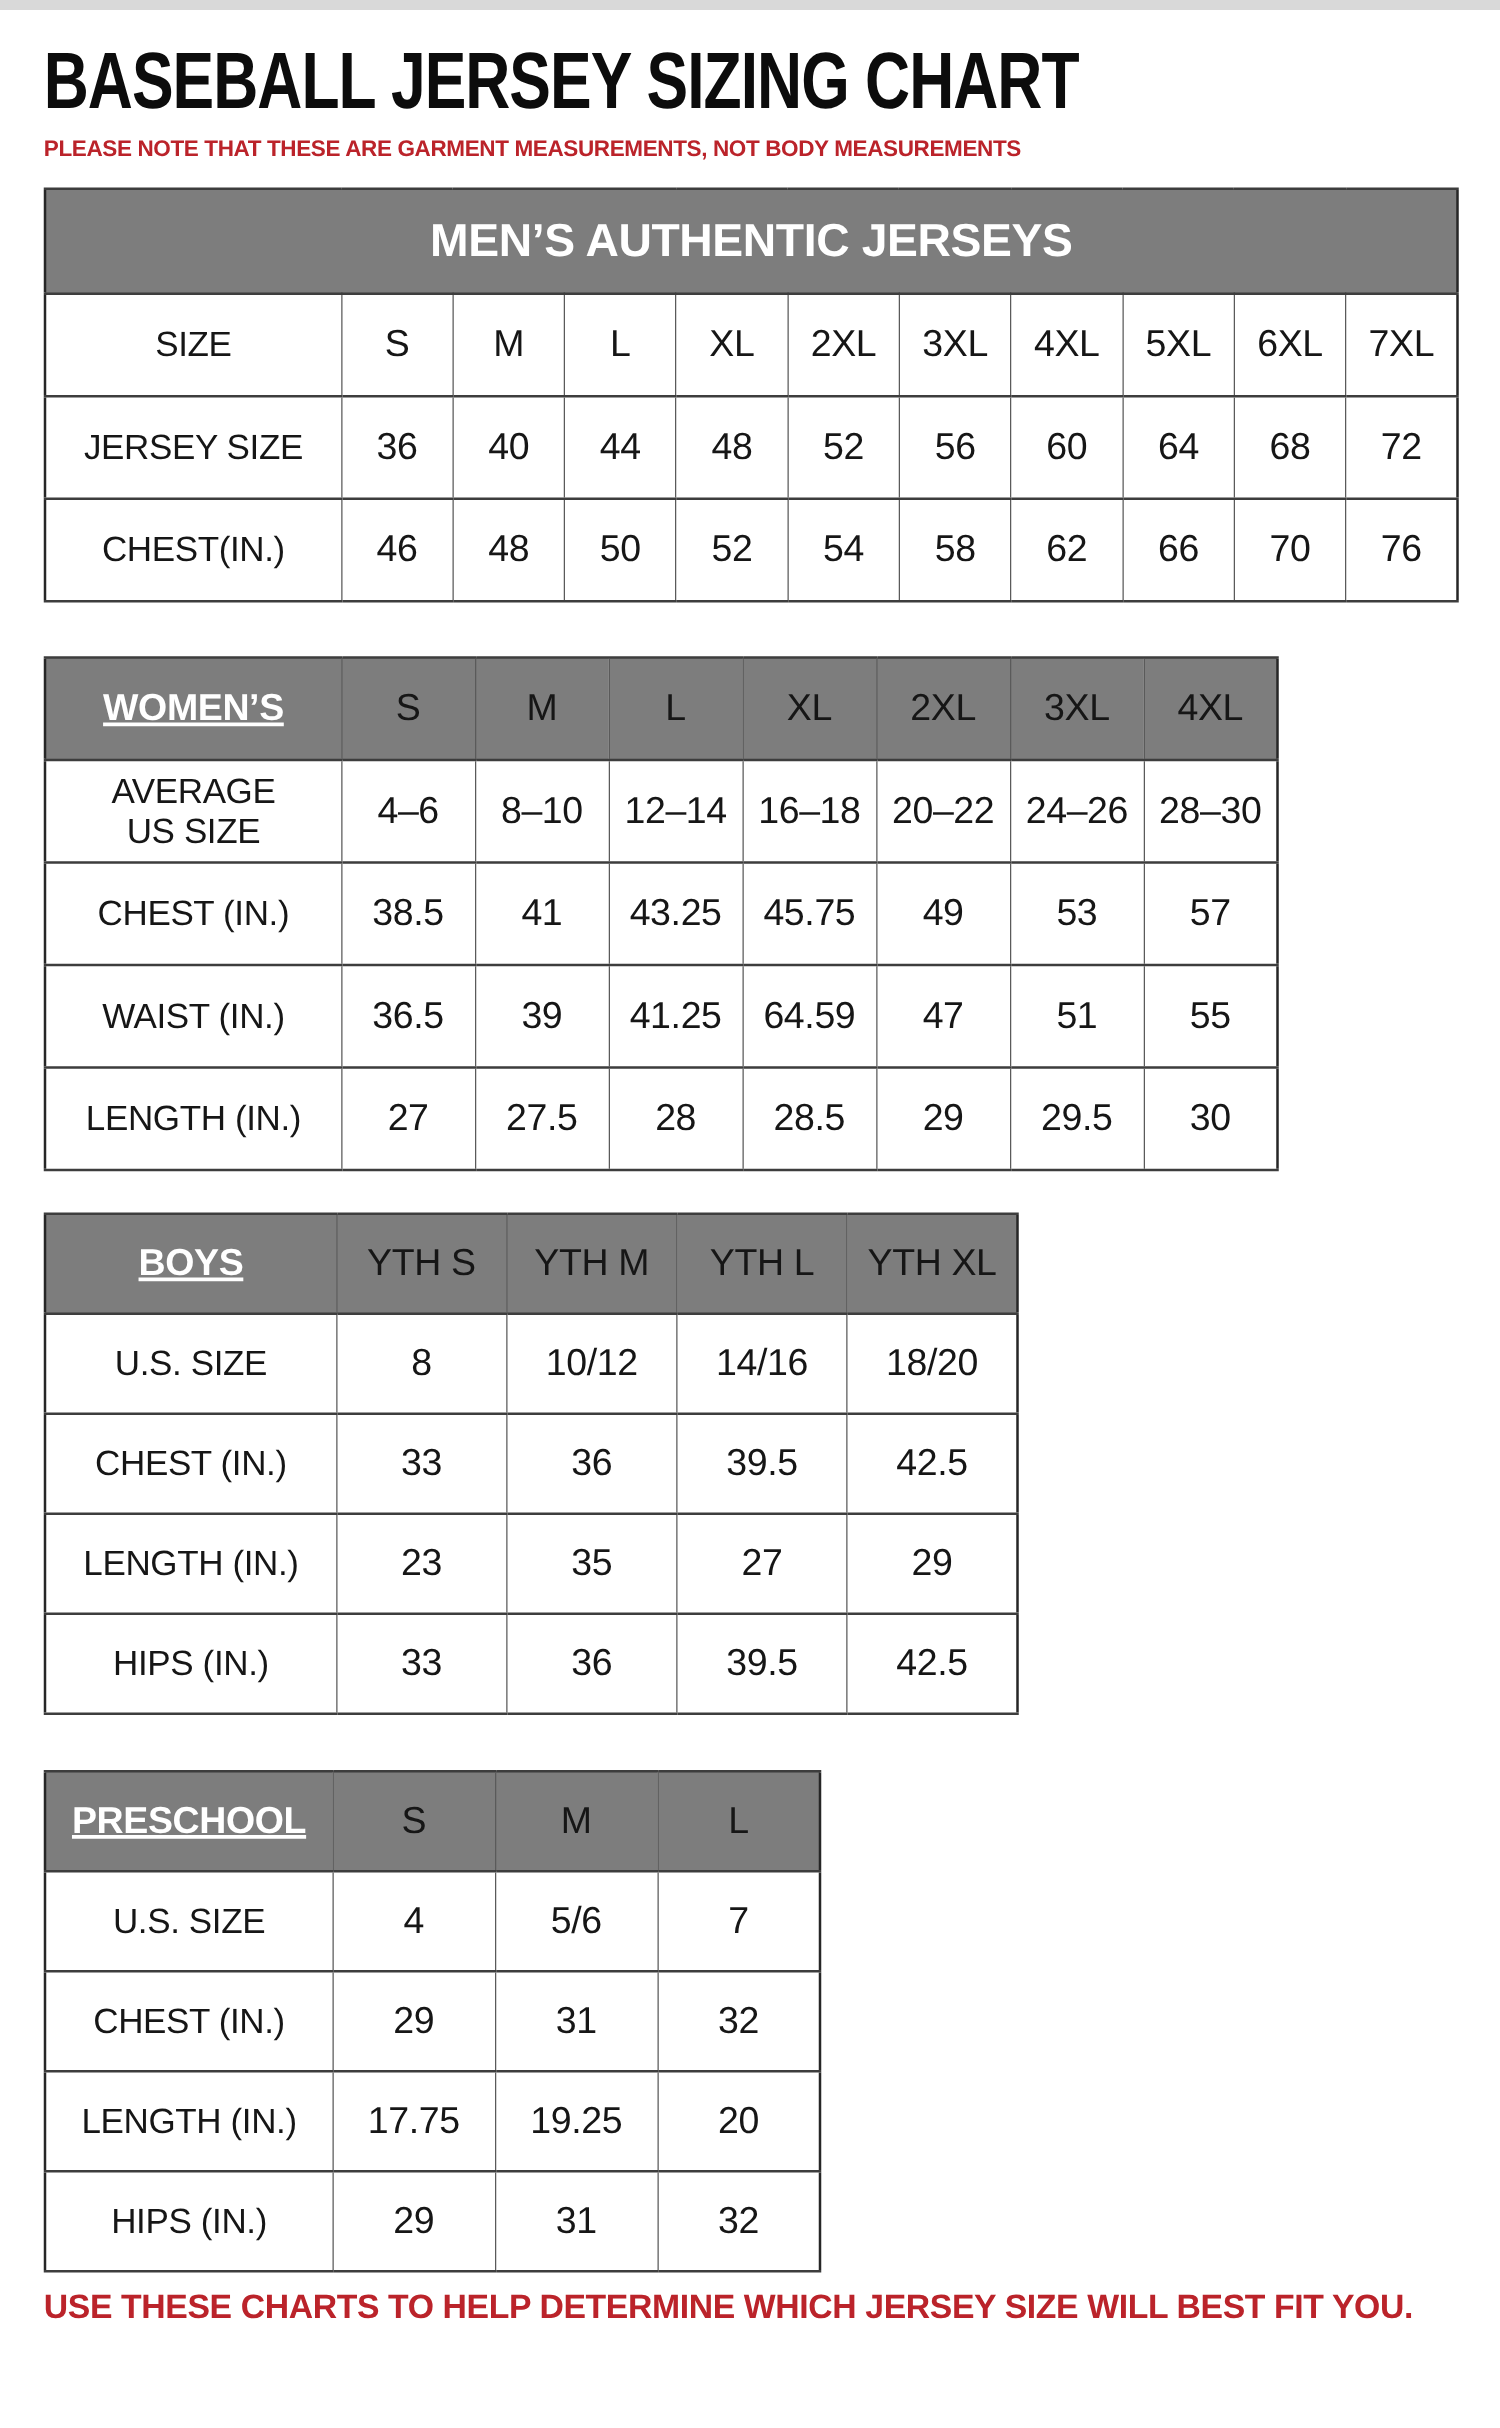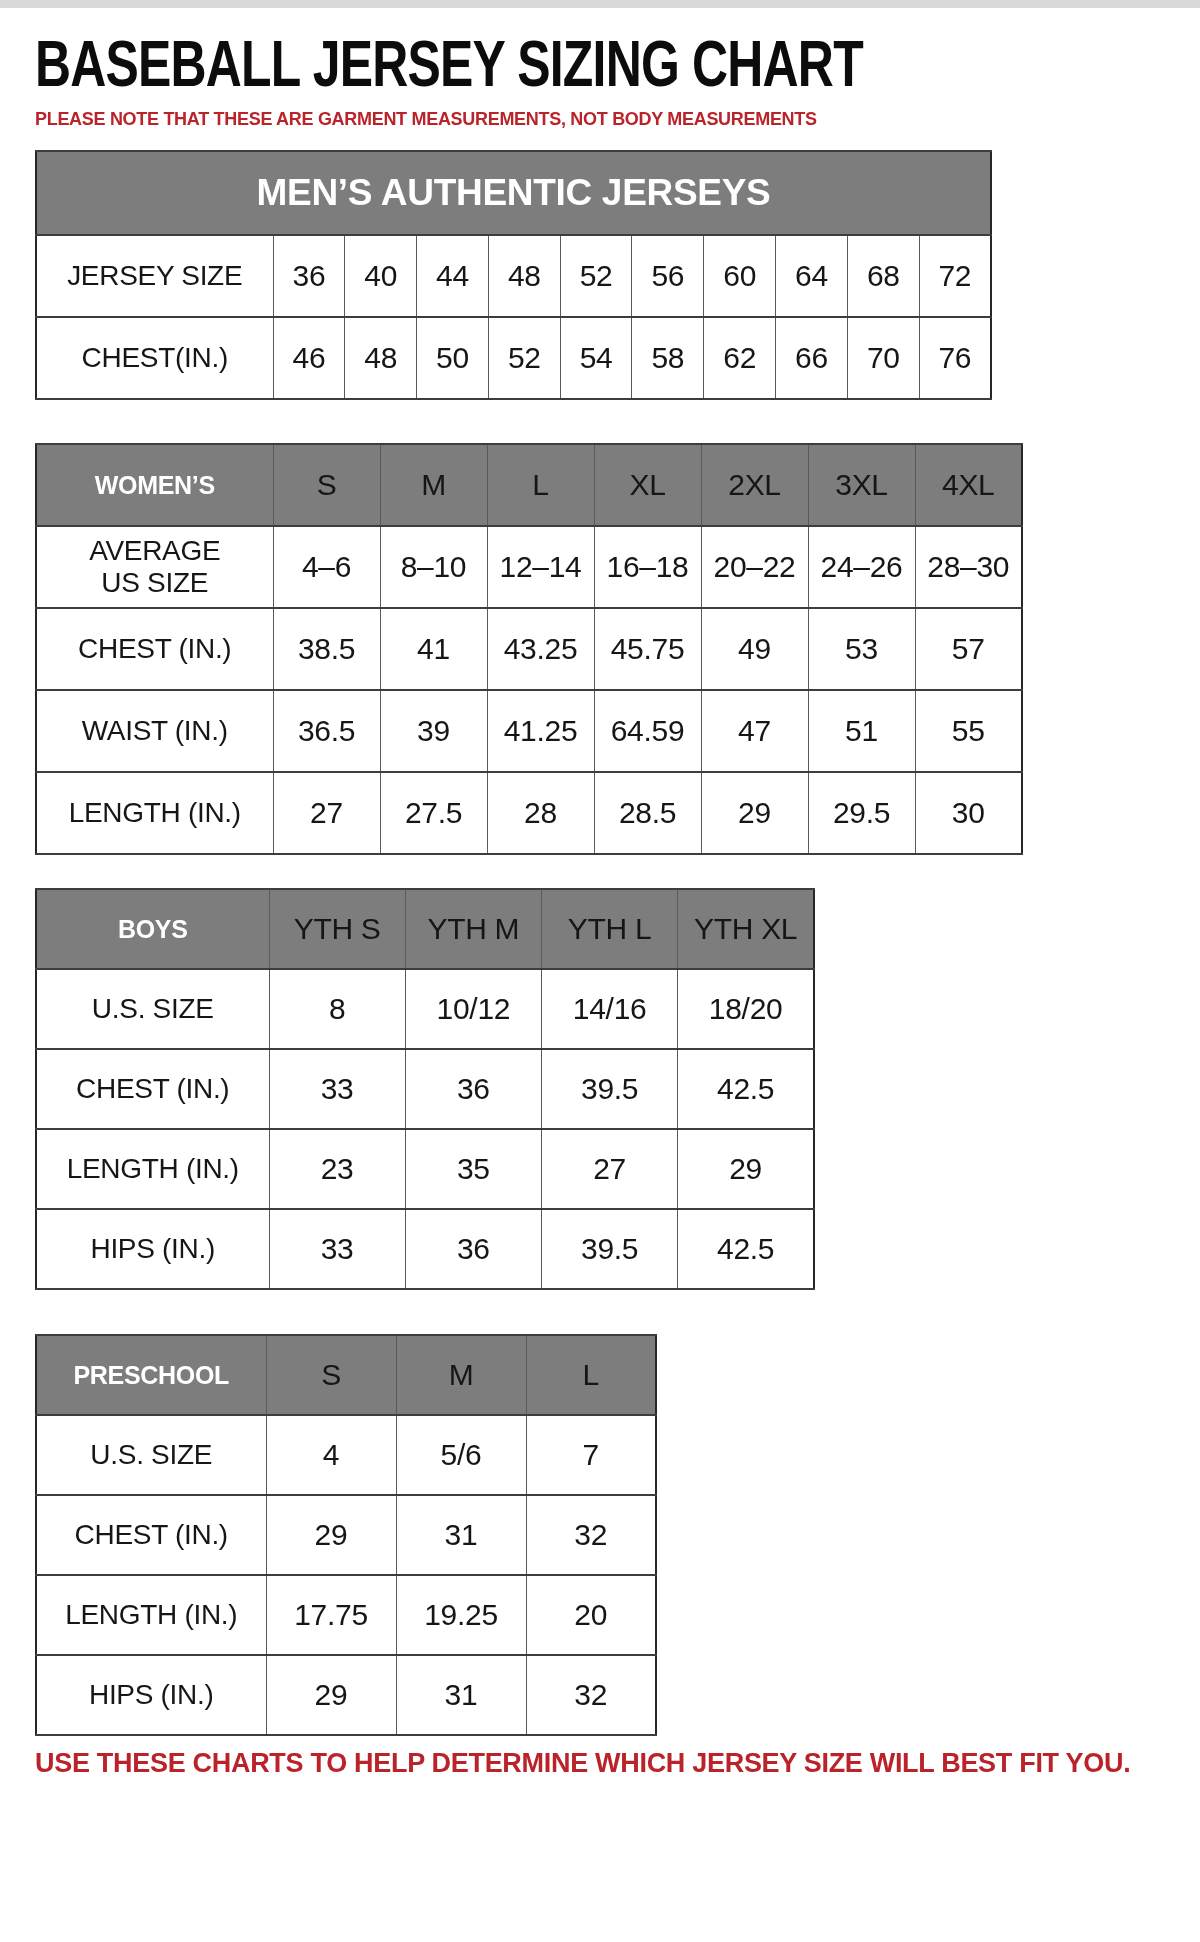--- a/index.html
+++ b/index.html
@@ -32,21 +32,21 @@
   table.size-table{
     border-collapse:collapse;table-layout:fixed;
     background:#ffffff;border:2px solid #262626;
   }
   table.size-table th,table.size-table td{
     border-top:2px solid #3d3d3d;border-bottom:2px solid #3d3d3d;
     border-left:1px solid #5a5a5a;border-right:1px solid #5a5a5a;
     text-align:center;vertical-align:middle;
     padding:0;letter-spacing:-0.3px;
   }
-  #mens-table{width:957px;margin-top:19px;}
+  #mens-table{width:1132px;margin-top:19px;}
   #womens-table{width:988px;margin-top:43px;}
   #boys-table{width:780px;margin-top:33px;}
   #preschool-table{width:622px;margin-top:44px;}
 
   #mens-table th,#mens-table td,
   #womens-table th,#womens-table td{height:80px;}
   #boys-table th,#boys-table td,
   #preschool-table th,#preschool-table td{height:78px;}
 
   th.banner{
@@ -57,21 +57,21 @@
   }
   th.gray{
     background:#7d7d7d;color:#ffffff;
     font-size:30px;font-weight:bold;
     border-bottom:4px solid #0f0f0f;
   }
   th.label-cell{
     font-size:28px;font-weight:normal;color:#161616;
     white-space:pre-line;line-height:1.15;
   }
-  th.label-cell.gray{color:#ffffff;font-weight:bold;font-size:25px;}
+  th.label-cell.gray{color:#ffffff;font-weight:bold;font-size:30px;text-decoration:underline;}
   th.head-cell{font-size:30px;font-weight:normal;color:#161616;}
   td.value-cell{font-size:30px;font-weight:normal;color:#161616;}
 </style>
 </head>
 <body>
 
 <div class="top-strip"></div>
 
 <div class="content">
 
@@ -92,20 +92,33 @@
         <col>
         <col>
         <col>
       </colgroup>
     <thead>
       <tr>
         <th class="banner" colspan="11">MEN’S AUTHENTIC JERSEYS</th>
       </tr>
     </thead>
     <tbody>
+        <tr>
+          <th class="label-cell">SIZE</th>
+          <th class="head-cell">S</th>
+          <th class="head-cell">M</th>
+          <th class="head-cell">L</th>
+          <th class="head-cell">XL</th>
+          <th class="head-cell">2XL</th>
+          <th class="head-cell">3XL</th>
+          <th class="head-cell">4XL</th>
+          <th class="head-cell">5XL</th>
+          <th class="head-cell">6XL</th>
+          <th class="head-cell">7XL</th>
+        </tr>
         <tr>
           <th class="label-cell">JERSEY SIZE</th>
           <td class="value-cell">36</td>
           <td class="value-cell">40</td>
           <td class="value-cell">44</td>
           <td class="value-cell">48</td>
           <td class="value-cell">52</td>
           <td class="value-cell">56</td>
           <td class="value-cell">60</td>
           <td class="value-cell">64</td>

